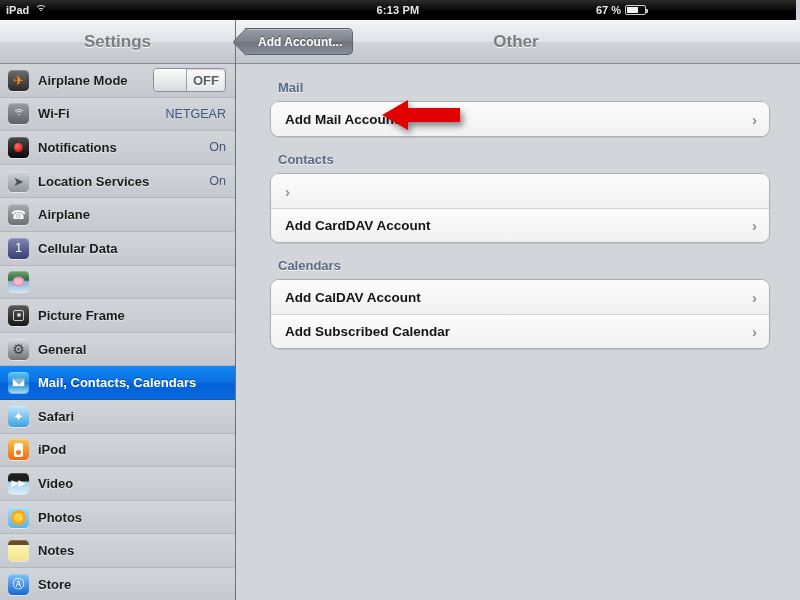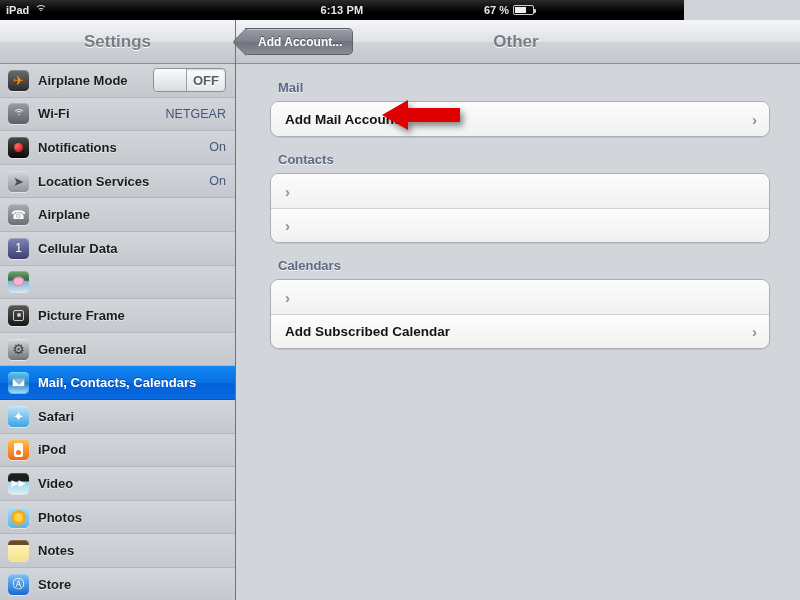--- a/index.html
+++ b/index.html
@@ -5,21 +5,21 @@
   * { margin:0; padding:0; box-sizing:border-box; }
   html,body { width:800px; height:600px; overflow:hidden; }
   body {
     font-family:"Liberation Sans", sans-serif;
     background:#cfd3d8;
     -webkit-font-smoothing:antialiased;
   }
 
   
   .statusbar{
-    position:absolute; top:0; left:0; width:684px; height:20px;
+    position:absolute; top:0; left:0; width:796px; height:20px;
     background:linear-gradient(180deg,#2b2b2b 0%,#000 60%,#000 100%);
     color:#e8e8e8; font-size:11px; font-weight:bold;
     display:flex; align-items:center;
   }
   .sb-left{ display:flex; align-items:center; gap:5px; padding-left:6px; width:200px;}
   .sb-center{ flex:1; text-align:center; letter-spacing:.2px; }
   .sb-right{ width:200px; display:flex; align-items:center; gap:4px; padding-right:6px;}
   .wifi-glyph{ display:inline-block; width:13px; height:10px; position:relative; }
   .wifi-glyph i{ position:absolute; left:50%; transform:translateX(-50%); border:1.5px solid #e8e8e8;
      border-bottom-color:transparent; border-left-color:transparent; border-right-color:transparent; border-radius:50%;}
@@ -260,26 +260,28 @@
             <span class="gl">Add Mail Account</span>
             <span class="chev">›</span>
           </div>
         </div>
         <div class="grouphdr">Contacts</div>
         <div class="group">
           <div class="grow">
             <span class="chev">›</span>
           </div>
           <div class="grow">
+            <span class="gl">Add CardDAV Account</span>
             <span class="chev">›</span>
           </div>
         </div>
         <div class="grouphdr">Calendars</div>
         <div class="group">
           <div class="grow">
+            <span class="gl">Add CalDAV Account</span>
             <span class="chev">›</span>
           </div>
           <div class="grow">
             <span class="gl">Add Subscribed Calendar</span>
             <span class="chev">›</span>
           </div>
         </div>
         <svg class="arrow" viewBox="0 0 78 34">
         <polygon id="arrow-poly" points="0,17 26,2 26,10 78,10 78,24 26,24 26,32" fill="#e00000"></polygon>
       </svg>

